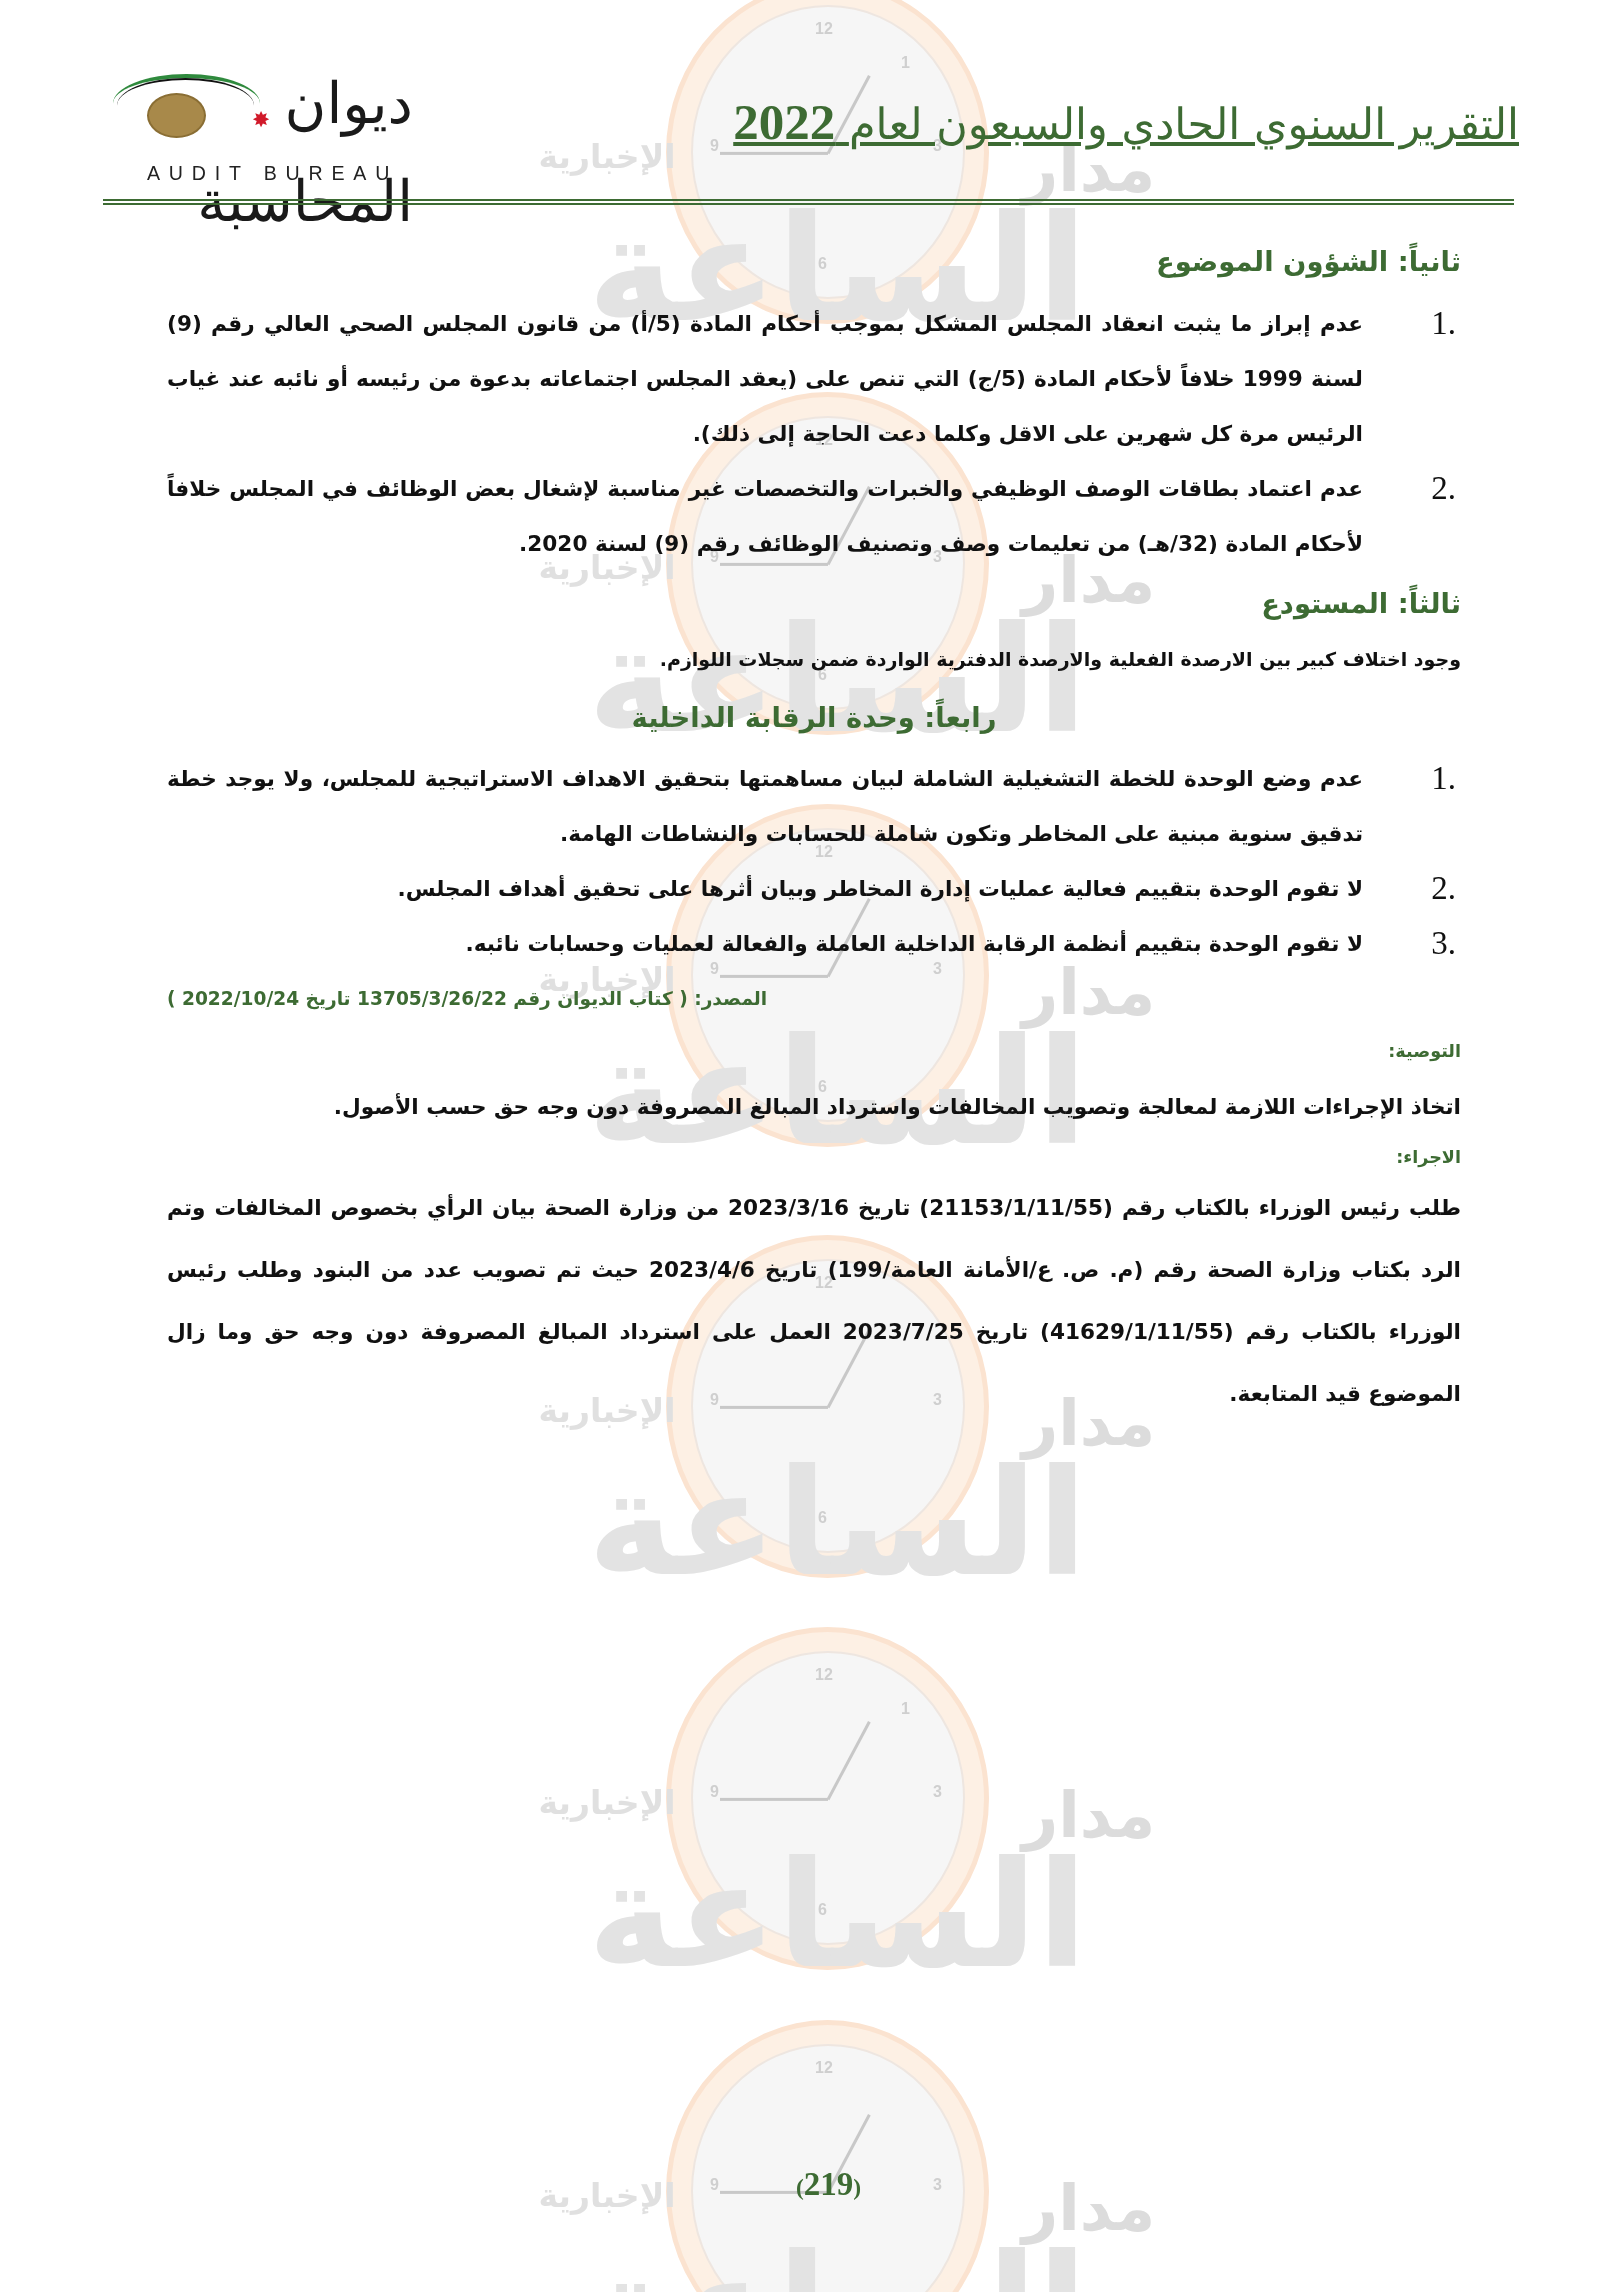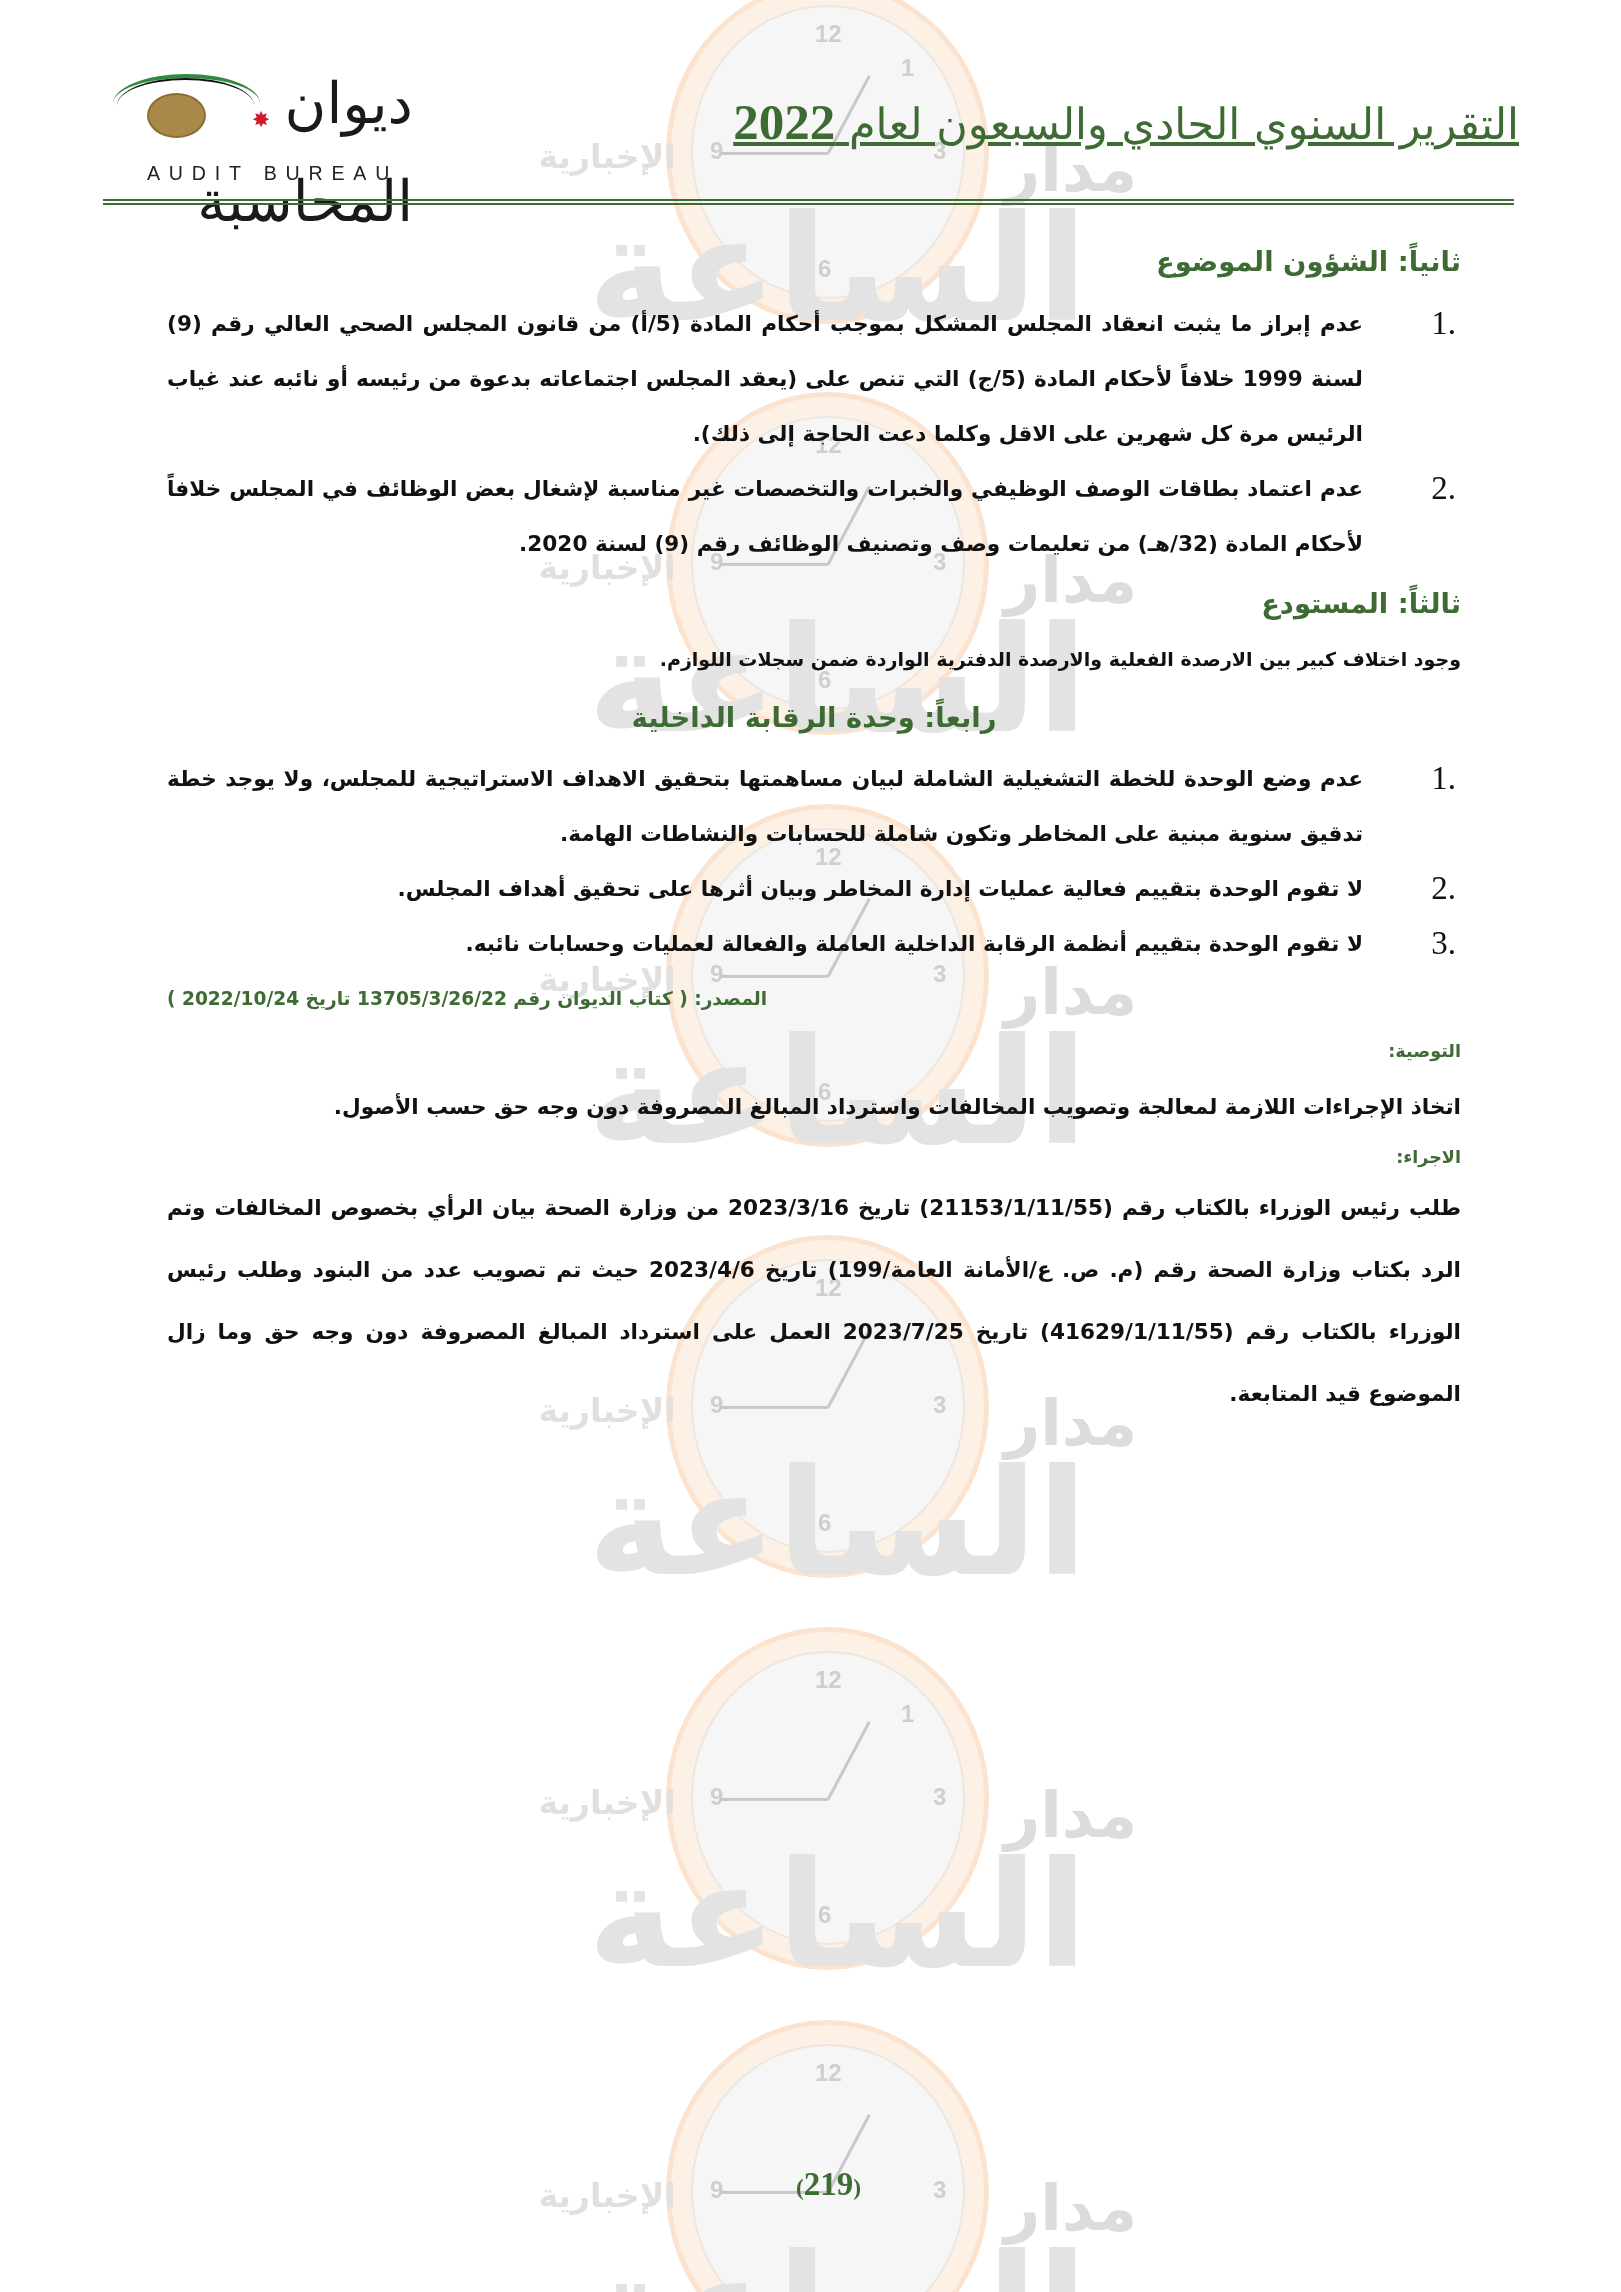--- a/index.html
+++ b/index.html
@@ -5,23 +5,23 @@
   * { box-sizing: border-box; margin: 0; padding: 0; }
   html, body { width: 1621px; height: 2293px; background: #ffffff; overflow: hidden; }
   body { position: relative; font-family: "DejaVu Sans", sans-serif; color: #111; }
 
   
   .wm { position: absolute; width: 608px; height: 412px; pointer-events: none; z-index: 0; }
   .wm .clock-outer { position: absolute; left: 147px; top: 19.6px; width: 323px; height: 343px; border-radius: 50%;
      background: #fdf0e4; border: 5.9px solid #fbe3d0; }
   .wm .clock-face { position: absolute; left: 172px; top: 44px; width: 274px; height: 294px; border-radius: 50%;
      background: #f6f6f6; border: 2.9px solid #eee6e0; }
-  .wm .num { position: absolute; font-family: "Liberation Sans", sans-serif; font-weight: bold; font-size: 24px; color: #cfcfcf; }
+  .wm .num { position: absolute; font-family: "Liberation Sans", sans-serif; font-weight: bold; font-size: 16px; color: #cfcfcf; }
   .wm .hand { position: absolute; background: #c8c8c8; transform-origin: left center; }
-  .wm .brand1 { position: absolute; left: 485px; top: 172px; font-family: "DejaVu Sans", sans-serif; font-weight: bold; font-size: 63px; color: #dcdcdc; direction: rtl; }
+  .wm .brand1 { position: absolute; left: 503px; top: 172px; font-family: "DejaVu Sans", sans-serif; font-weight: bold; font-size: 63px; color: #dcdcdc; direction: rtl; }
   .wm .brand2 { position: absolute; left: 19.6px; top: 176px; font-family: "DejaVu Sans", sans-serif; font-weight: bold; font-size: 33px; color: #e0e0e0; direction: rtl; }
   .wm .brand3 { position: absolute; left: 39px; top: 235px; width: 559px; text-align: center; font-family: "DejaVu Sans", sans-serif; font-weight: bold; font-size: 147px; line-height: 147px; color: #e3e3e3; direction: rtl; }
 
   
   .header { position: absolute; left: 103px; top: 54px; width: 1416px; height: 147px; z-index: 2; }
   .logo { position: absolute; left: 0; top: 0; width: 314px; height: 137px; }
   .logo-ar { position: absolute; right: 4px; top: 0; font-family: "DejaVu Serif", serif; font-size: 57px; color: #1a1a1a; direction: rtl; line-height: 98px; }
   .logo-emblem { position: absolute; left: 44px; top: 39px; width: 59px; height: 45px; border-radius: 50%; background: #a8894a; border: 2px solid #8a6e34; }
   .logo-arc { position: absolute; left: 9.8px; top: 19.6px; width: 147px; height: 59px; border-top: 4.9px solid #2f8a3d; border-radius: 50% 50% 0 0; }
   .logo-arc2 { position: absolute; left: 13.7px; top: 23.5px; width: 137px; height: 55px; border-top: 2.9px solid #111; border-radius: 50% 50% 0 0; }

